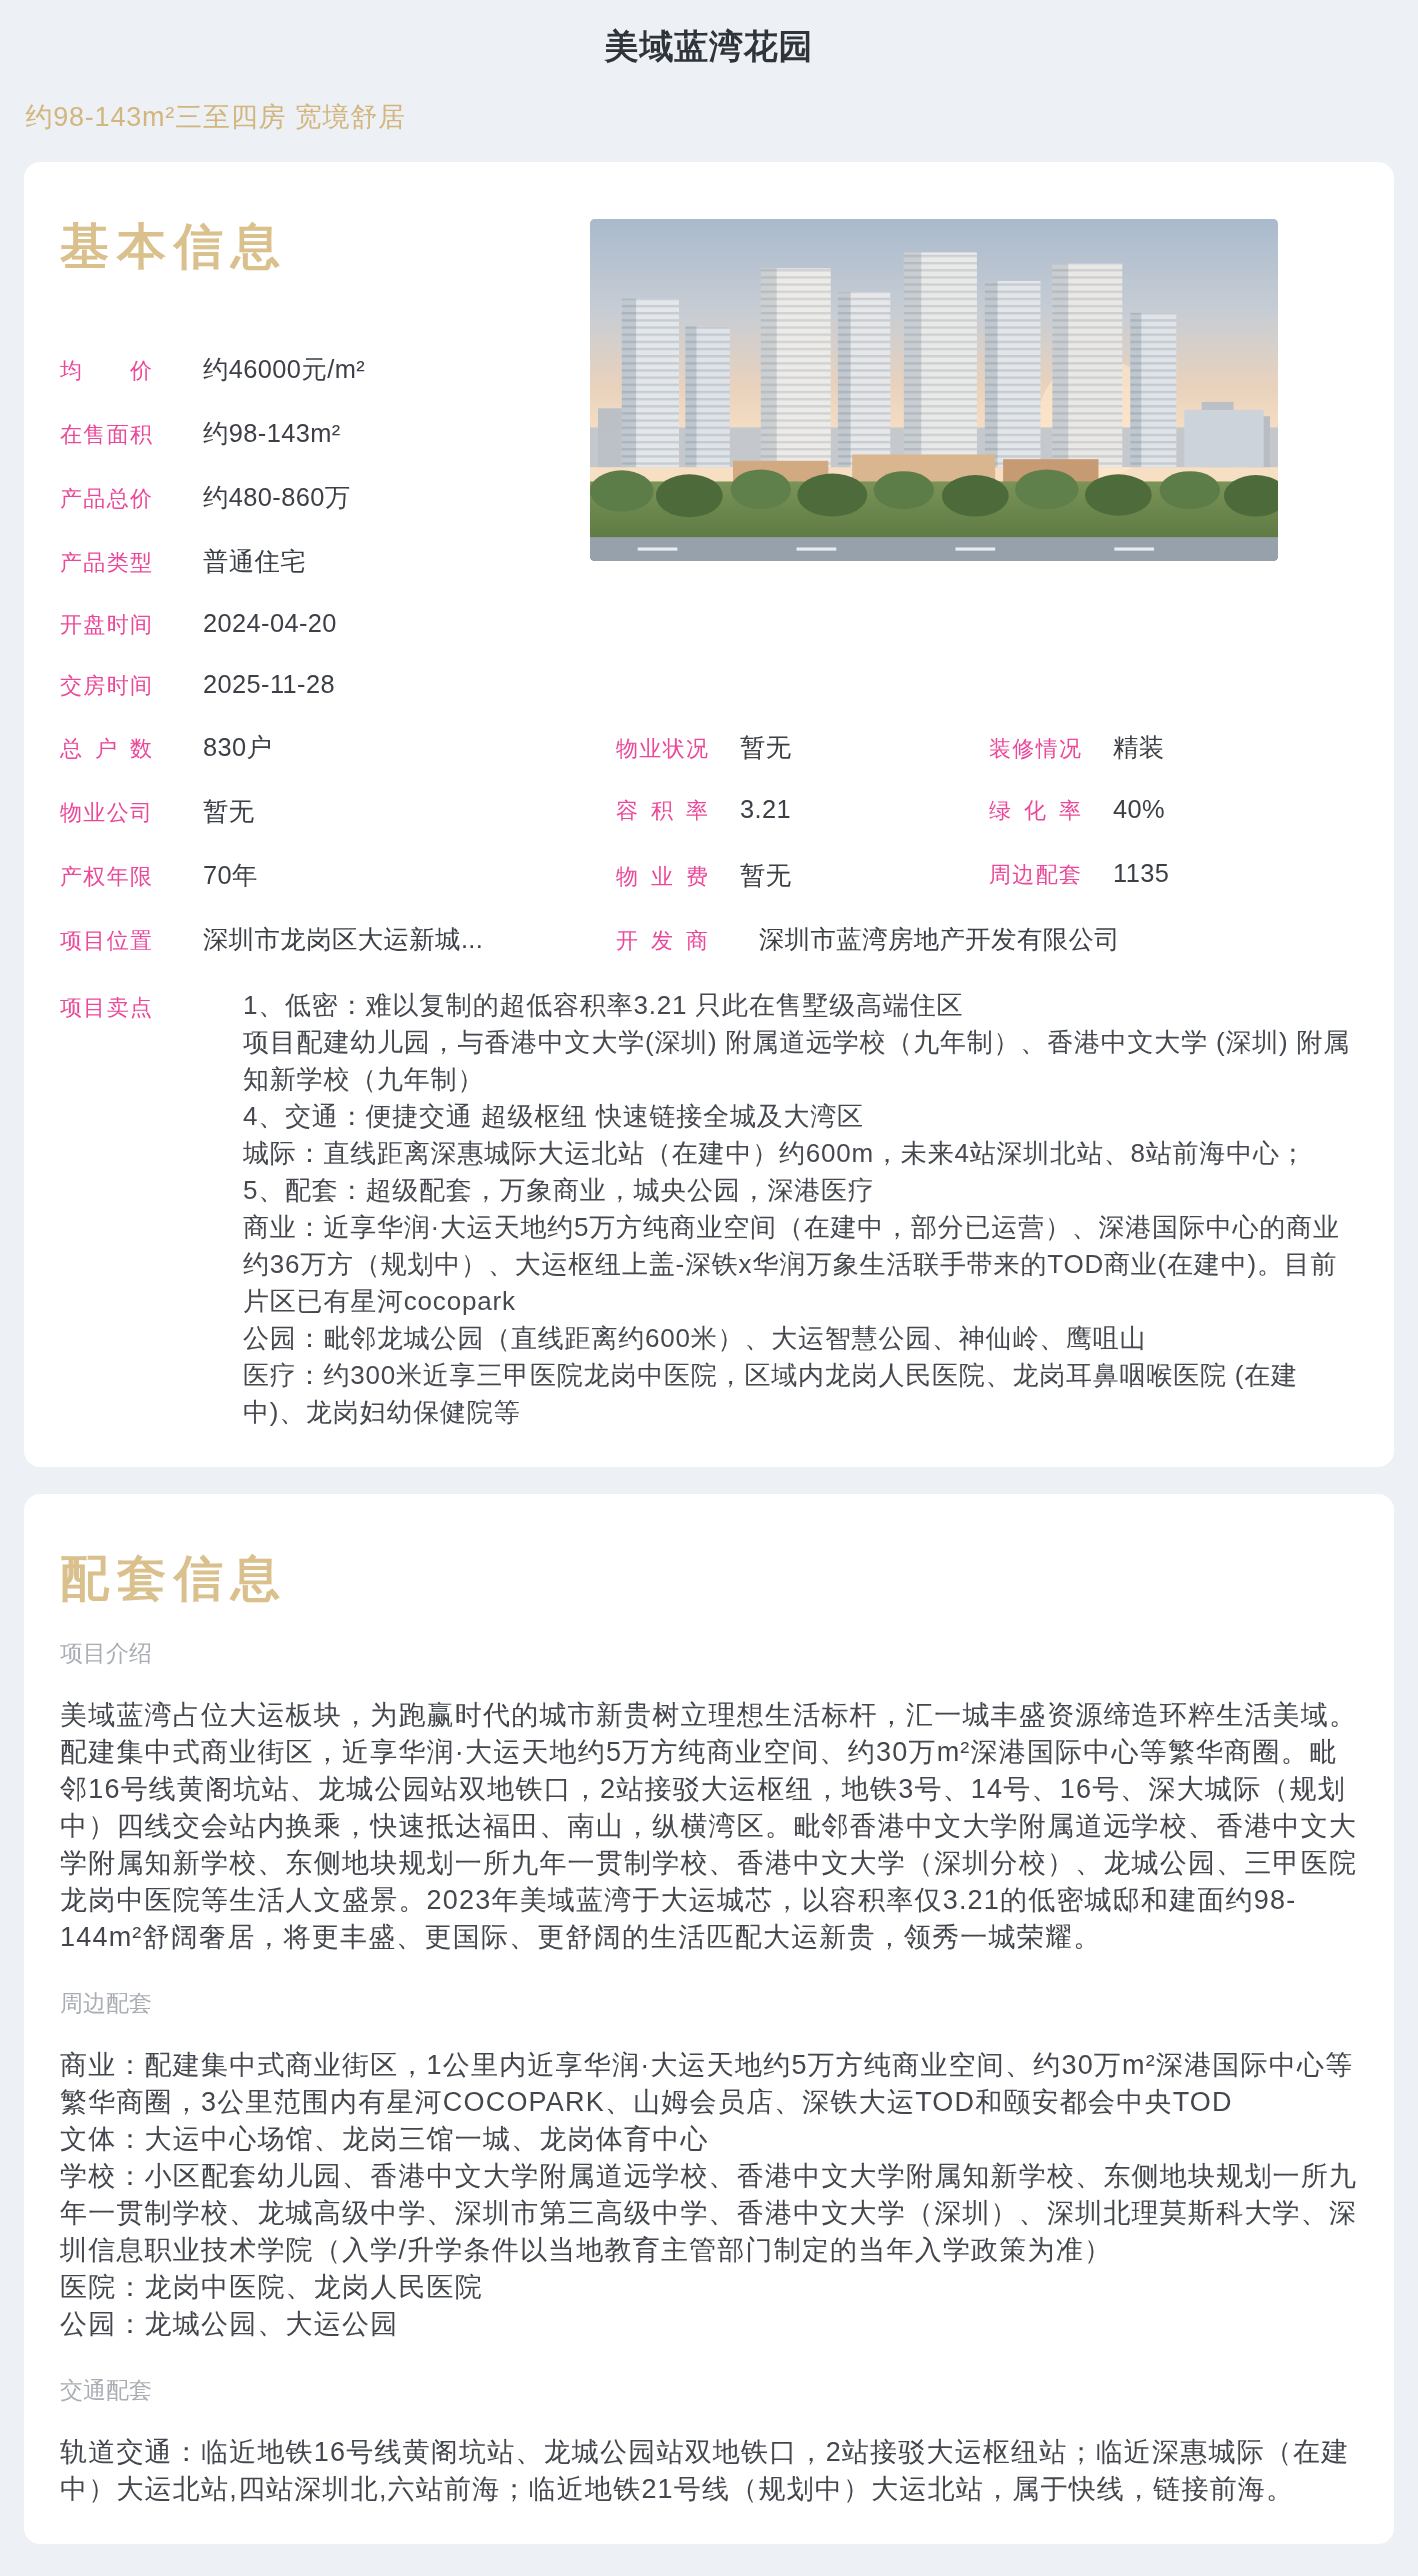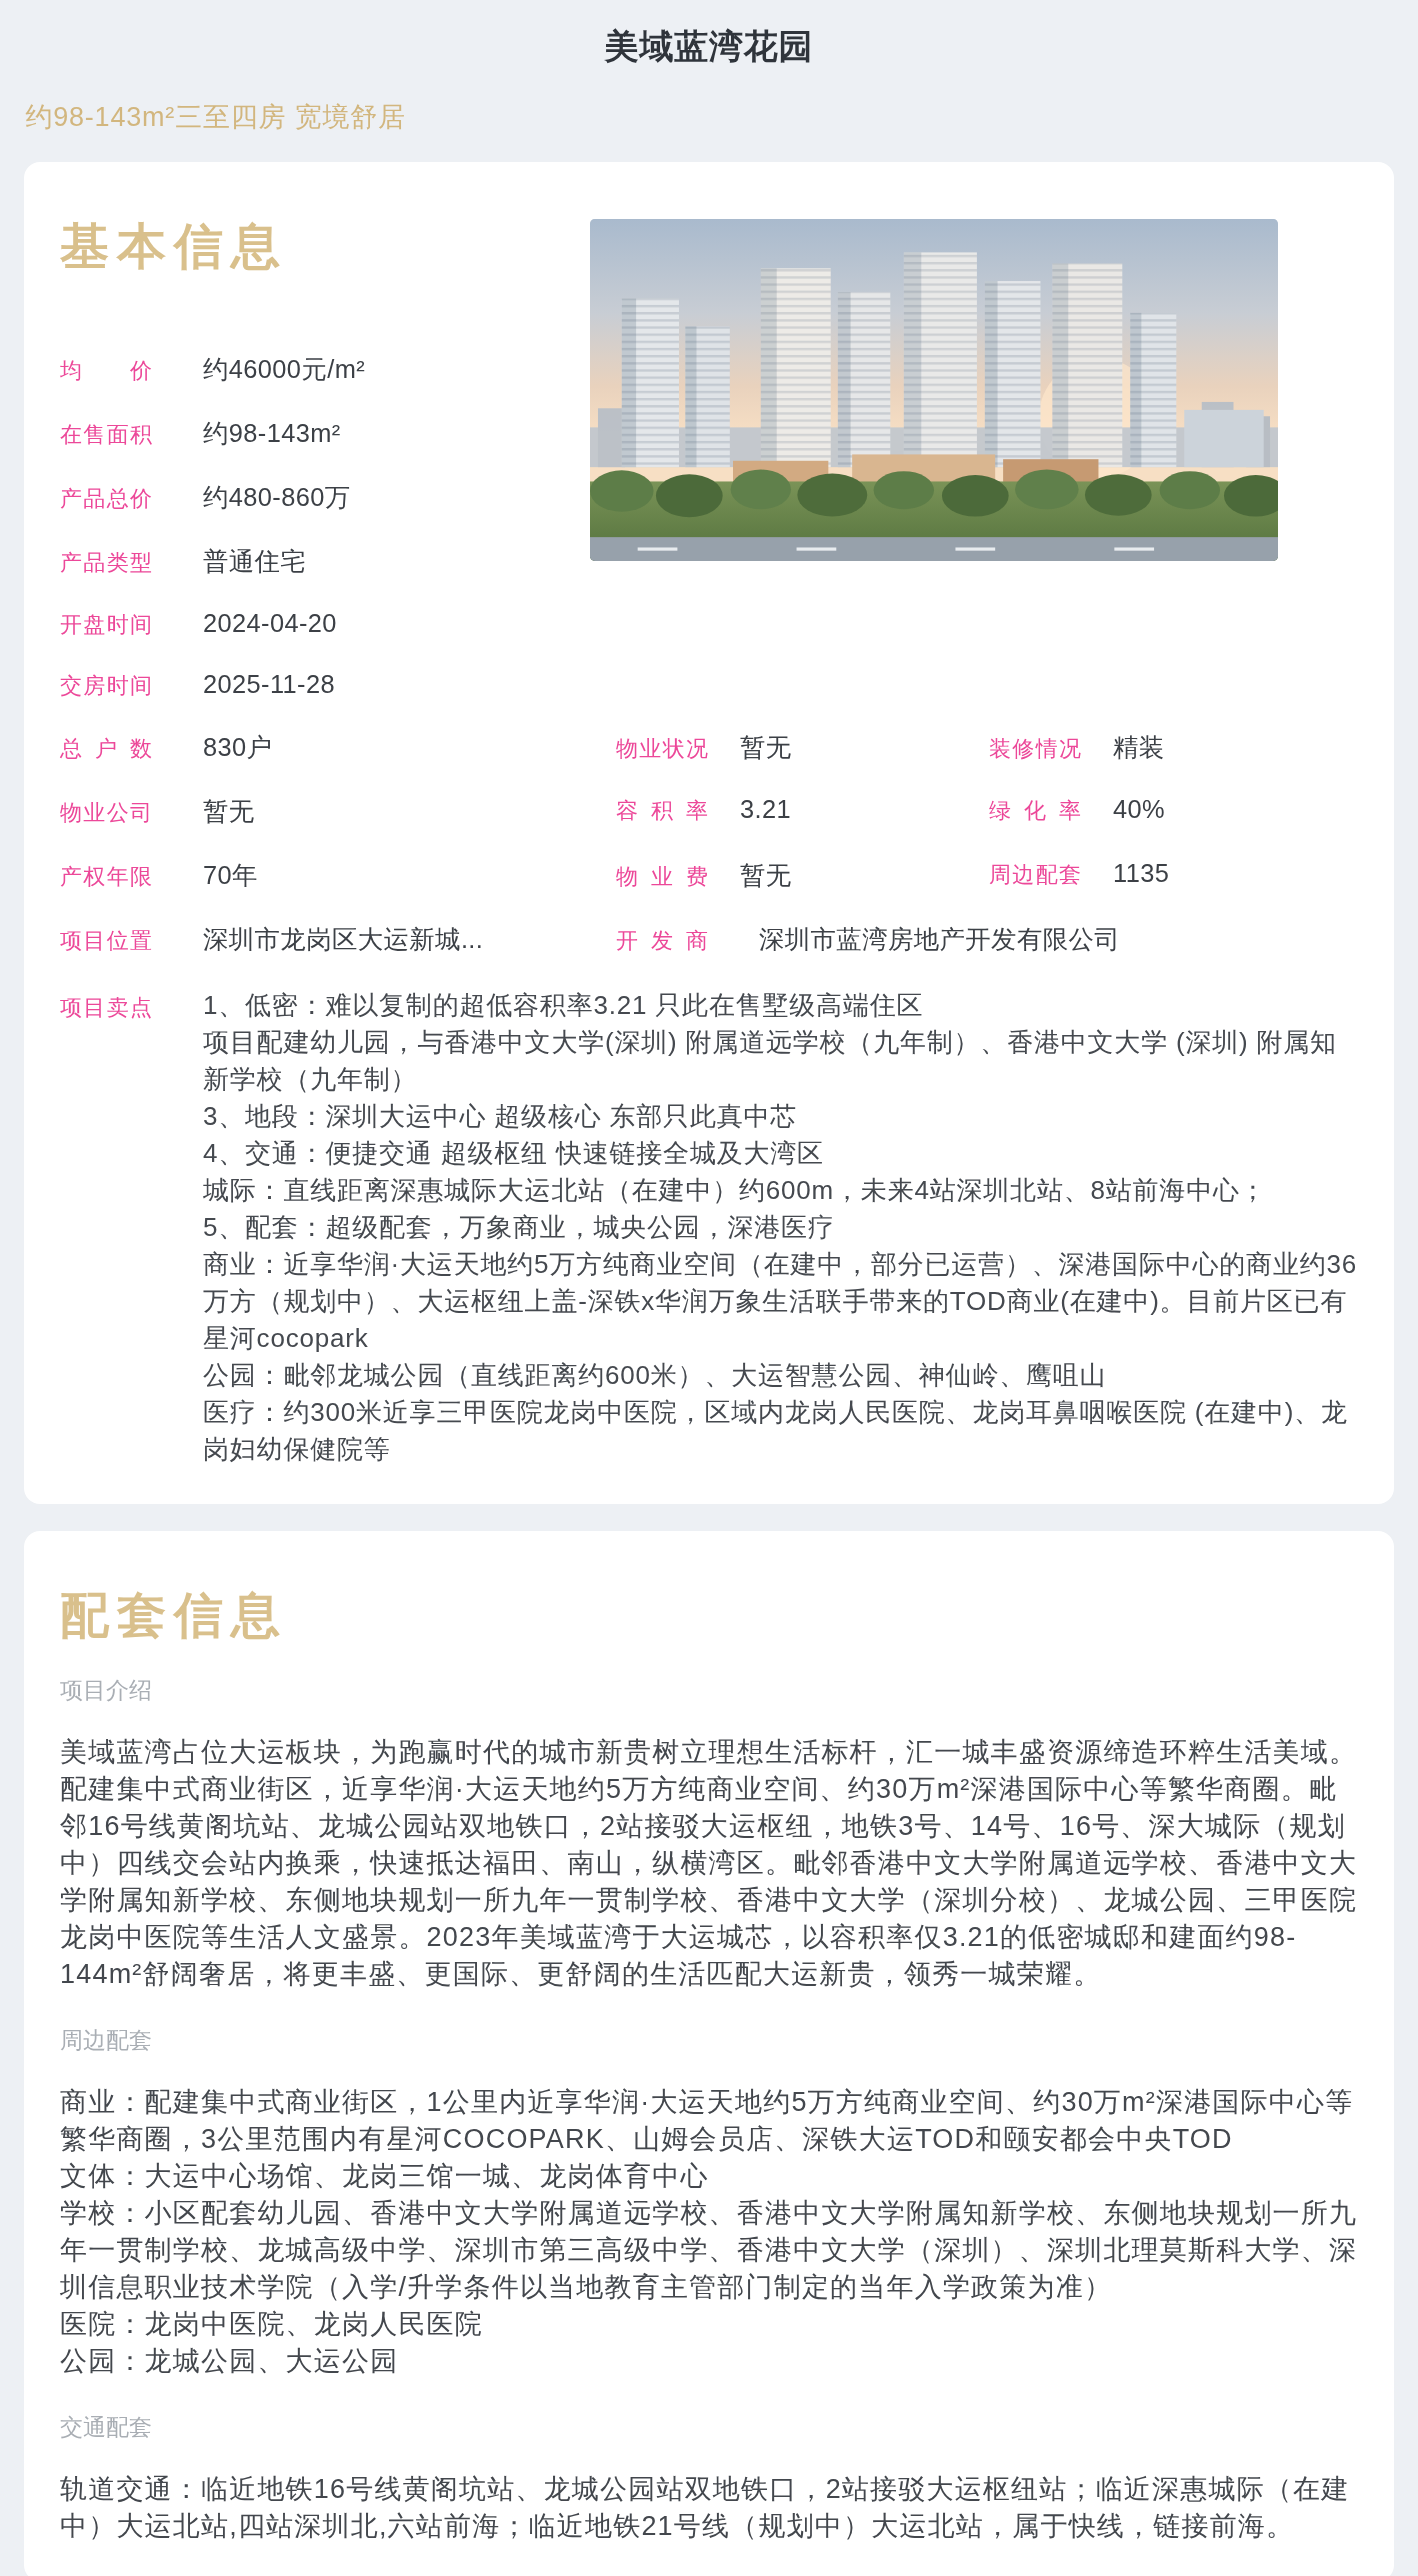--- a/index.html
+++ b/index.html
@@ -47,21 +47,21 @@
   .kv-value { font-size:25.4px; font-weight:400; color:#3c4046; letter-spacing:0.4px; }
   .kv-row { margin-bottom:30px; }
   .triple { display:flex; margin-bottom:30px; }
   .triple .c1 { width:556px; }
   .triple .c2 { width:373px; }
   .triple .c3 { flex:1; }
   .triple .c2 .kv-label, .triple .c3 .kv-label { margin-right:32px; }
   .c-wide { flex:1; }
 
   
-  .sellpoints { display:flex; margin-top:17.5px; }
+  .sellpoints { display:flex; margin-top:17.5px;gap:40px; }
   .sellpoints .kv-label { padding-top:6.4px; }
   .sp-lines { width:1156px; font-size:26px; line-height:37px; color:#45494f; letter-spacing:0.8px; }
   .sp-line { }
 
   
   .sub-heading { font-size:23px; color:#a9aeb4; margin:32px 0 28px; }
   .para { font-size:27px; line-height:37px; color:#43474d; letter-spacing:1.2px; }
 </style>
 </head>
 <body>
@@ -233,21 +233,20 @@
         <span class="kv-label">开发商</span>
         <span class="kv-value">深圳市蓝湾房地产开发有限公司</span>
       </div>
     </div>
 
     <div class="sellpoints">
       <span class="kv-label">项目卖点</span>
       <div class="sp-lines">
         <div class="sp-line">1、低密：难以复制的超低容积率3.21 只此在售墅级高端住区</div>
         <div class="sp-line">项目配建幼儿园，与香港中文大学(深圳) 附属道远学校（九年制）、香港中文大学 (深圳) 附属知新学校（九年制）</div>
-        <div class="sp-line">3、地段：深圳大运中心 超级核心 东部只此真中芯</div>
         <div class="sp-line">4、交通：便捷交通 超级枢纽 快速链接全城及大湾区</div>
         <div class="sp-line">城际：直线距离深惠城际大运北站（在建中）约600m，未来4站深圳北站、8站前海中心；</div>
         <div class="sp-line">5、配套：超级配套，万象商业，城央公园，深港医疗</div>
         <div class="sp-line">商业：近享华润·大运天地约5万方纯商业空间（在建中，部分已运营）、深港国际中心的商业约36万方（规划中）、大运枢纽上盖-深铁x华润万象生活联手带来的TOD商业(在建中)。目前片区已有星河cocopark</div>
         <div class="sp-line">公园：毗邻龙城公园（直线距离约600米）、大运智慧公园、神仙岭、鹰咀山</div>
         <div class="sp-line">医疗：约300米近享三甲医院龙岗中医院，区域内龙岗人民医院、龙岗耳鼻咽喉医院 (在建中)、龙岗妇幼保健院等</div>
       </div>
     </div>
   </div>
 </div>

